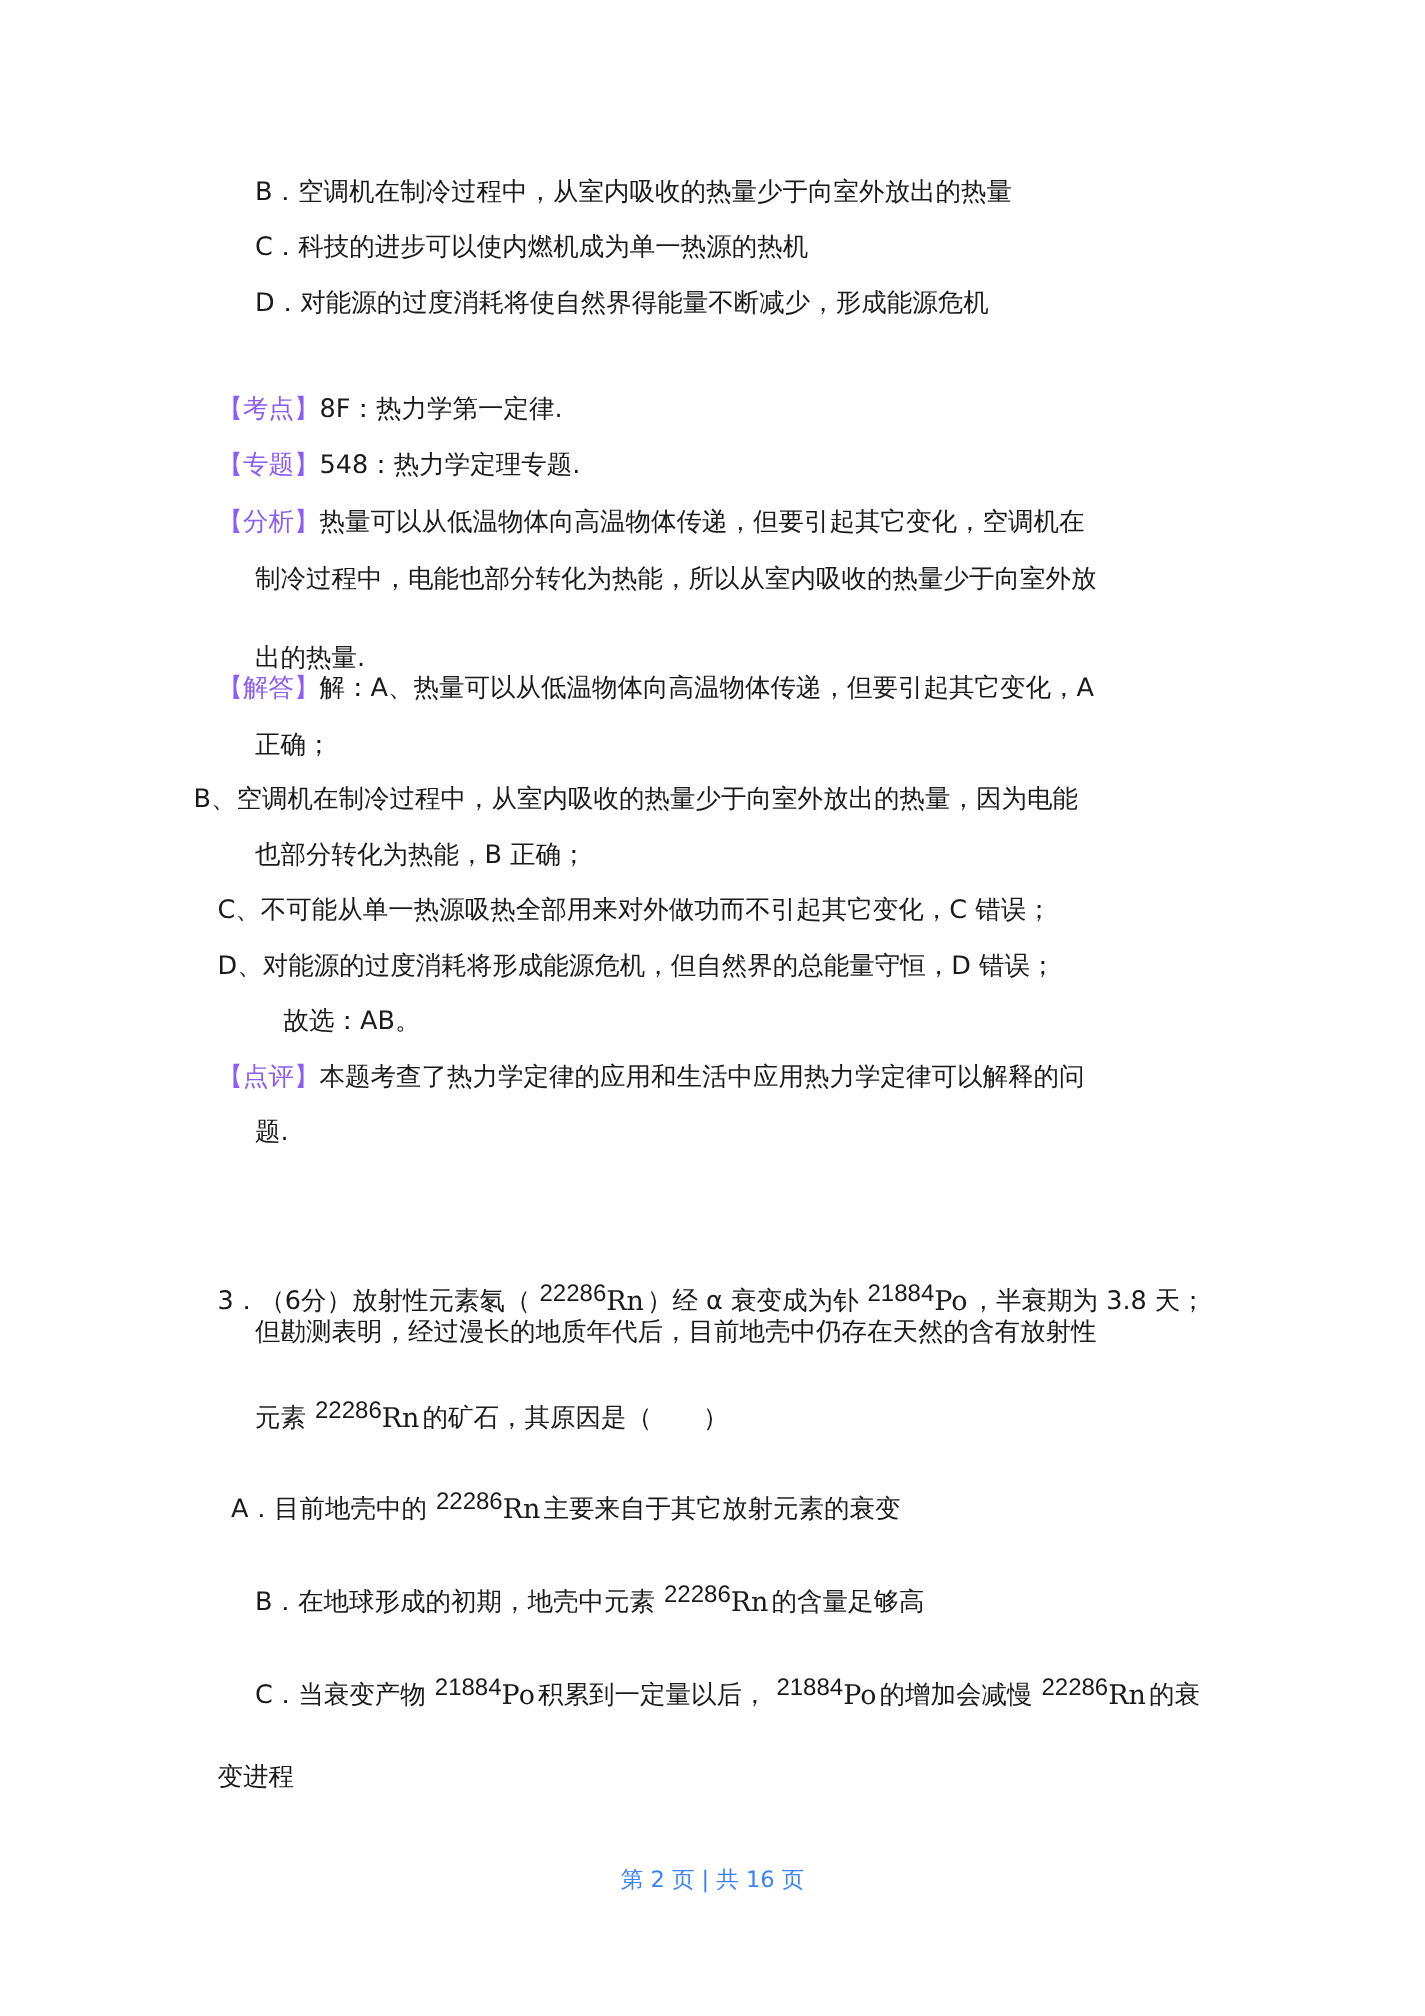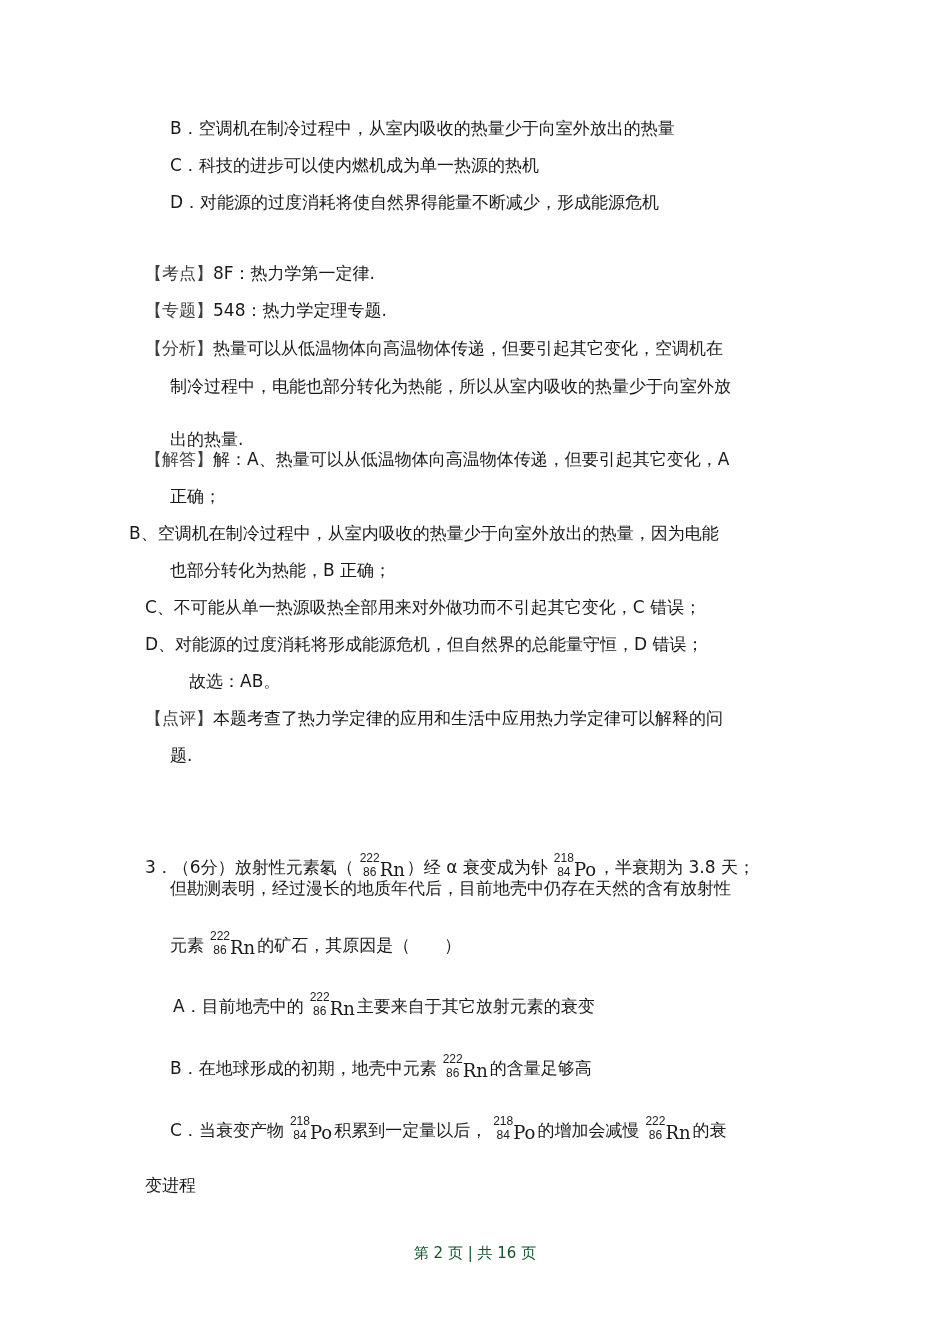--- a/index.html
+++ b/index.html
@@ -4,35 +4,35 @@
 <style>
   html, body { margin: 0; padding: 0; background: #ffffff; }
   body {
     width: 950px; height: 1344px; position: relative; overflow: hidden;
     font-family: "DejaVu Sans", "Liberation Sans", sans-serif;
     color: #1a1a1a;
   }
   .line {
     position: absolute; font-size: 17px; line-height: 22px; white-space: nowrap;
   }
-  .tag { color: #404040; }
+  .tag { color: #8b5cf6; }
   .nuc {
     display: inline-block; position: relative; vertical-align: middle;
     font-family: "DejaVu Serif", "Liberation Serif", serif;
     margin: 0 2px 0 6px; height: 34px; width: auto;
   }
   .nuc .nums {
-    display: inline-flex; flex-direction: column; align-items: center;
-    font-size: 12px; line-height: 14px; vertical-align: middle;
+    display: inline-flex; flex-direction: row; align-items: flex-end;
+    font-size: 16px; line-height: 14px; vertical-align: middle;
     font-family: "Liberation Sans Narrow", "Liberation Sans", sans-serif;
   }
   .nuc .sym { font-size: 18px; vertical-align: -6px; }
   .footer {
     position: absolute; top: 1244px; left: 0; width: 950px; text-align: center;
-    font-size: 15px; color: #14532d;
+    font-size: 15px; color: #3b82f6;
   }
 </style>
 </head>
 <body>
 
 <div class="line" style="top:117px;left:170px;">
   <span>B．</span><span>空调机在制冷过程中，从室内吸收的热量少于向室外放出的热量</span>
 </div>
 <div class="line" style="top:154px;left:170px;">
   <span>C．</span><span>科技的进步可以使内燃机成为单一热源的热机</span>
@@ -78,21 +78,21 @@
       </span><span class="sym">Po</span></span><span>，半衰期为 3.8 天；</span>
 </div>
 <div class="line" style="top:877px;left:170px;">但勘测表明，经过漫长的地质年代后，目前地壳中仍存在天然的含有放射性</div>
 <div class="line" style="top:929px;left:170px;">
   <span>元素</span><span class="nuc"><span class="nums">
         <span>222</span>
         <span>86</span>
       </span><span class="sym">Rn</span></span><span>的矿石，其原因是（　　）</span>
 </div>
 
-<div class="line" style="top:990px;left:173px;">
+<div class="line" style="top:990px;left:154px;">
   <span>A．</span><span>目前地壳中的</span><span class="nuc"><span class="nums">
         <span>222</span>
         <span>86</span>
       </span><span class="sym">Rn</span></span><span>主要来自于其它放射元素的衰变</span>
 </div>
 <div class="line" style="top:1052px;left:170px;">
   <span>B．</span><span>在地球形成的初期，地壳中元素</span><span class="nuc"><span class="nums">
         <span>222</span>
         <span>86</span>
       </span><span class="sym">Rn</span></span><span>的含量足够高</span>

